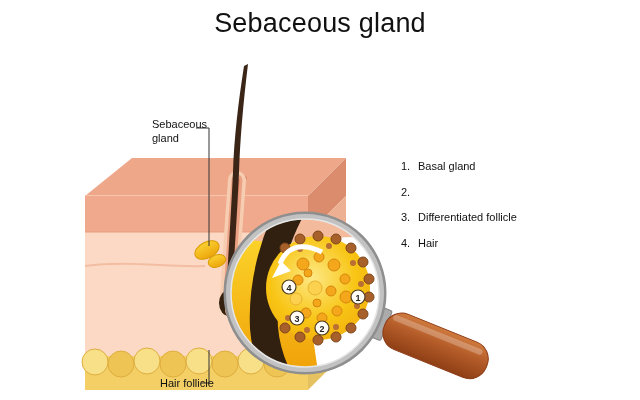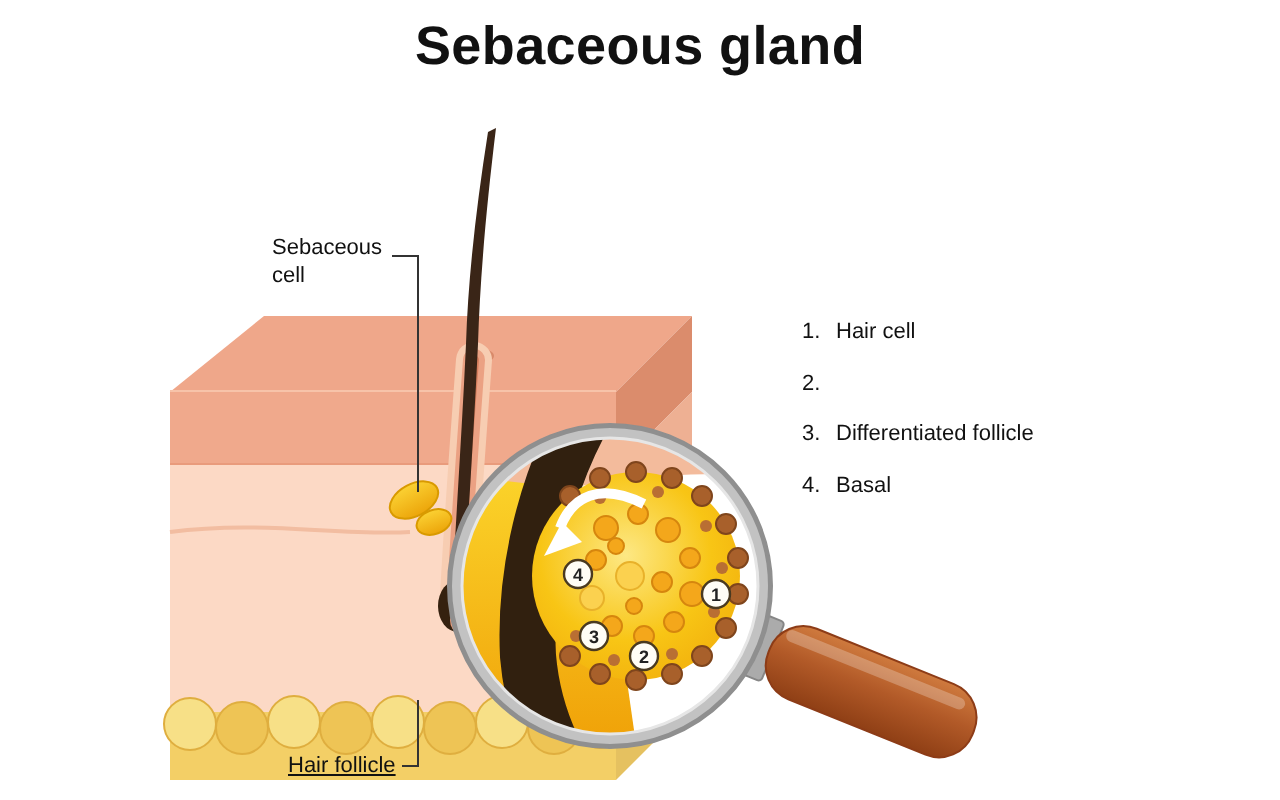--- a/index.html
+++ b/index.html
@@ -2,26 +2,26 @@
 <html><head>
 <meta charset="utf-8">
 <style>
   html,body{margin:0;padding:0;background:#fff;}
   .canvas{
     position:relative;width:640px;height:400px;background:#ffffff;
     font-family:"Liberation Sans",sans-serif;overflow:hidden;
   }
   .title{
     position:absolute;top:8px;left:0;right:0;text-align:center;
-    font-size:27px;font-weight:700;color:#111;letter-spacing:0.2px;
+    font-size:27px;font-weight:400;color:#111;letter-spacing:0.2px;
   }
   .illustration{position:absolute;left:0;top:0;}
   svg text{font-family:"Liberation Sans",sans-serif;}
   .anno{position:absolute;font-size:11px;color:#111;line-height:1.25;}
-  .anno span{display:block;}
+  .anno span{display:block;margin-left:16px;}
   .legend{position:absolute;left:401px;top:160px;font-size:11px;color:#111;}
   .legend-item{display:flex;margin-bottom:13px;}
   .legend-num{width:17px;flex:0 0 17px;}
   .legend-text{max-width:112px;line-height:1.2;}
 </style>
 </head>
 <body>
 
 <div class="canvas">
 
@@ -188,38 +188,38 @@
       </g>
 
       <circle cx="305" cy="293" r="77" fill="none" stroke="#c2c2c2" stroke-width="6"></circle>
       <circle cx="305" cy="293" r="80" fill="none" stroke="#8f8f8f" stroke-width="2"></circle>
       <circle cx="305" cy="293" r="74" fill="none" stroke="#e6e6e6" stroke-width="1.5"></circle>
     </g>
   </svg>
 
   <div class="anno" style="left:136px;top:118px;">
     <span>Sebaceous</span>
-    <span>cell</span>
+    <span>gland</span>
   </div>
 
-  <div class="anno" style="left:144px;top:377px;text-decoration:underline;">
+  <div class="anno" style="left:144px;top:377px;">
     <span>Hair follicle</span>
   </div>
 
   <div class="legend">
     <div class="legend-item">
       <span class="legend-num">1.</span>
-      <span class="legend-text">Hair cell</span>
+      <span class="legend-text">Basal gland</span>
     </div>
     <div class="legend-item">
       <span class="legend-num">2.</span>
     </div>
     <div class="legend-item">
       <span class="legend-num">3.</span>
       <span class="legend-text">Differentiated follicle</span>
     </div>
     <div class="legend-item">
       <span class="legend-num">4.</span>
-      <span class="legend-text">Basal</span>
+      <span class="legend-text">Hair</span>
     </div>
   </div>
 
 </div>
 
 </body></html>

